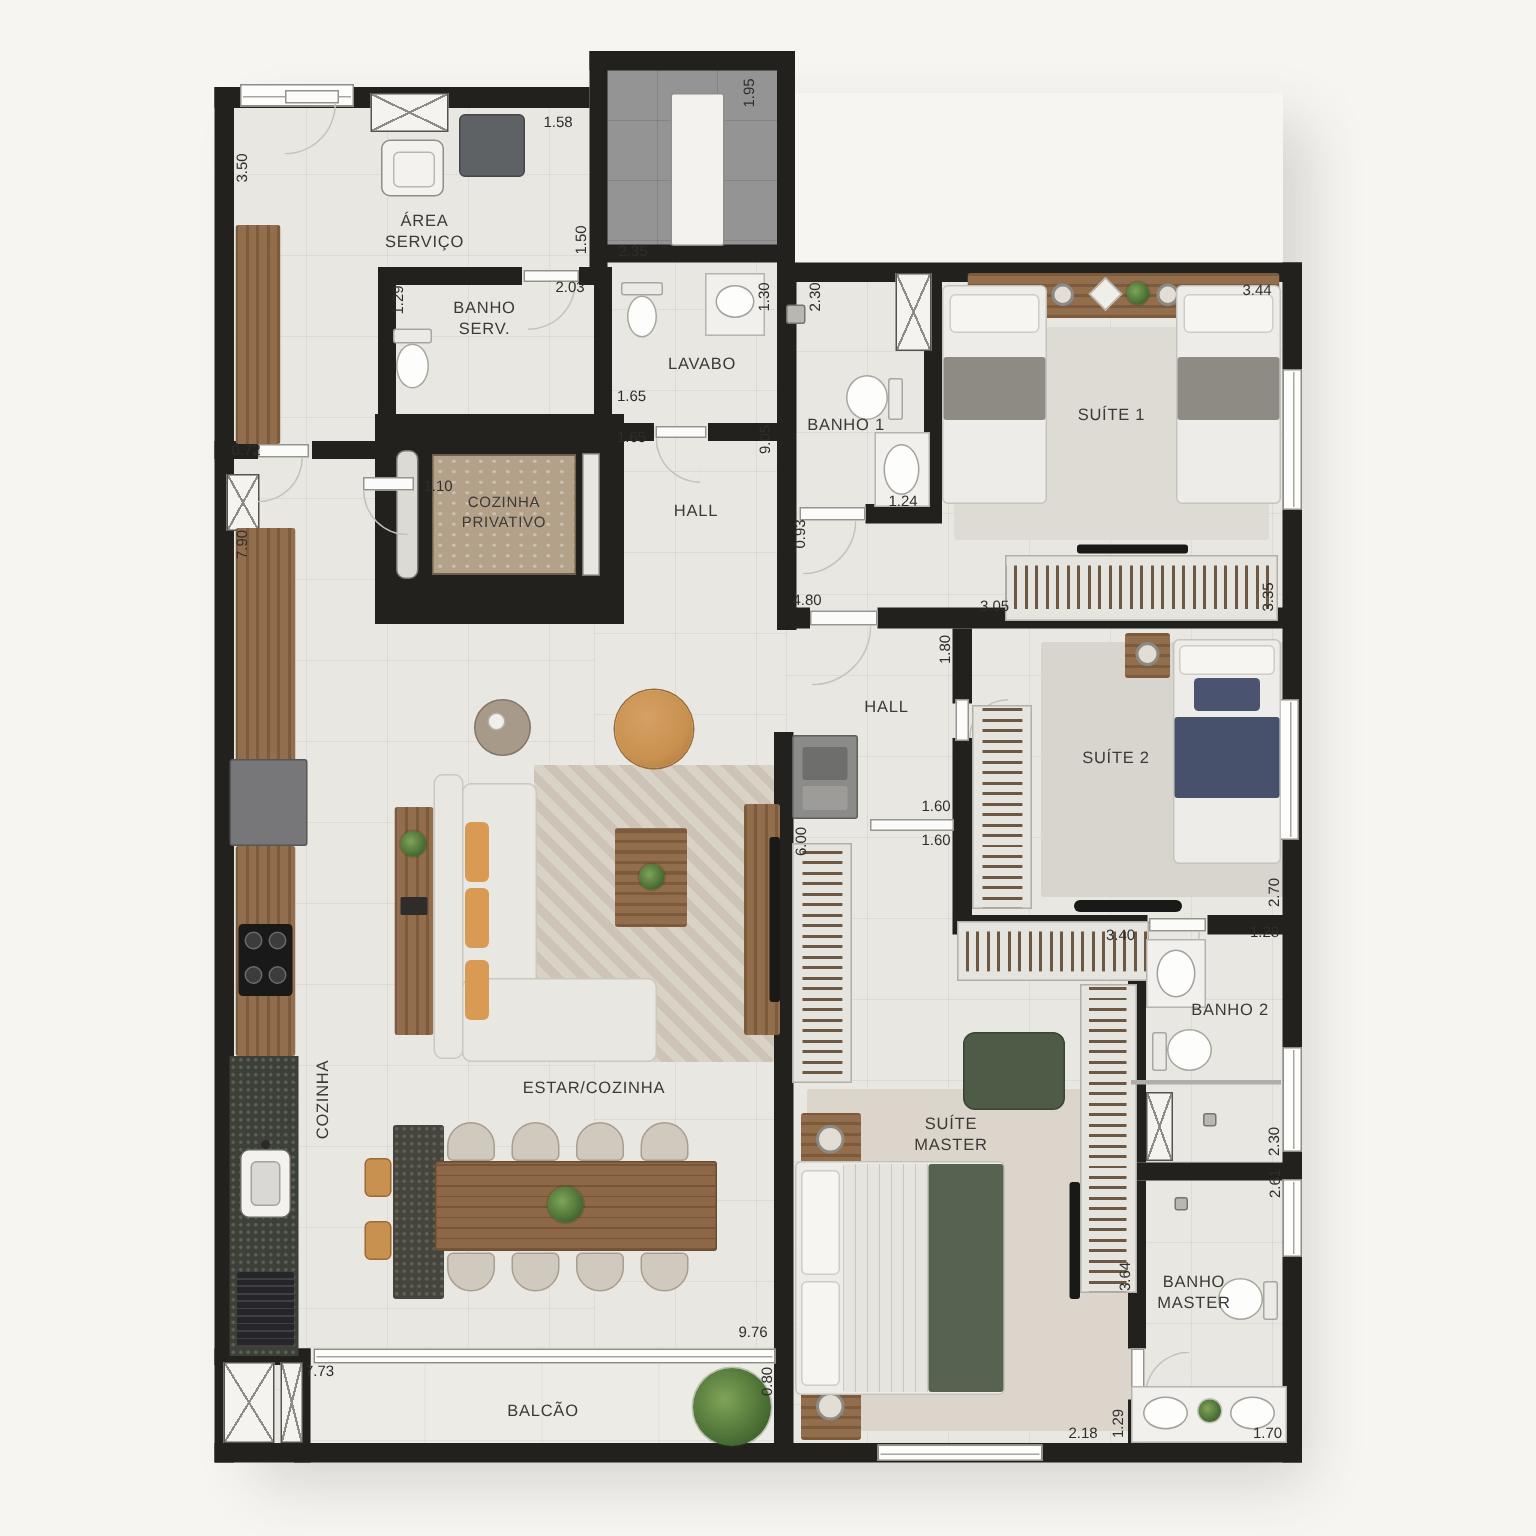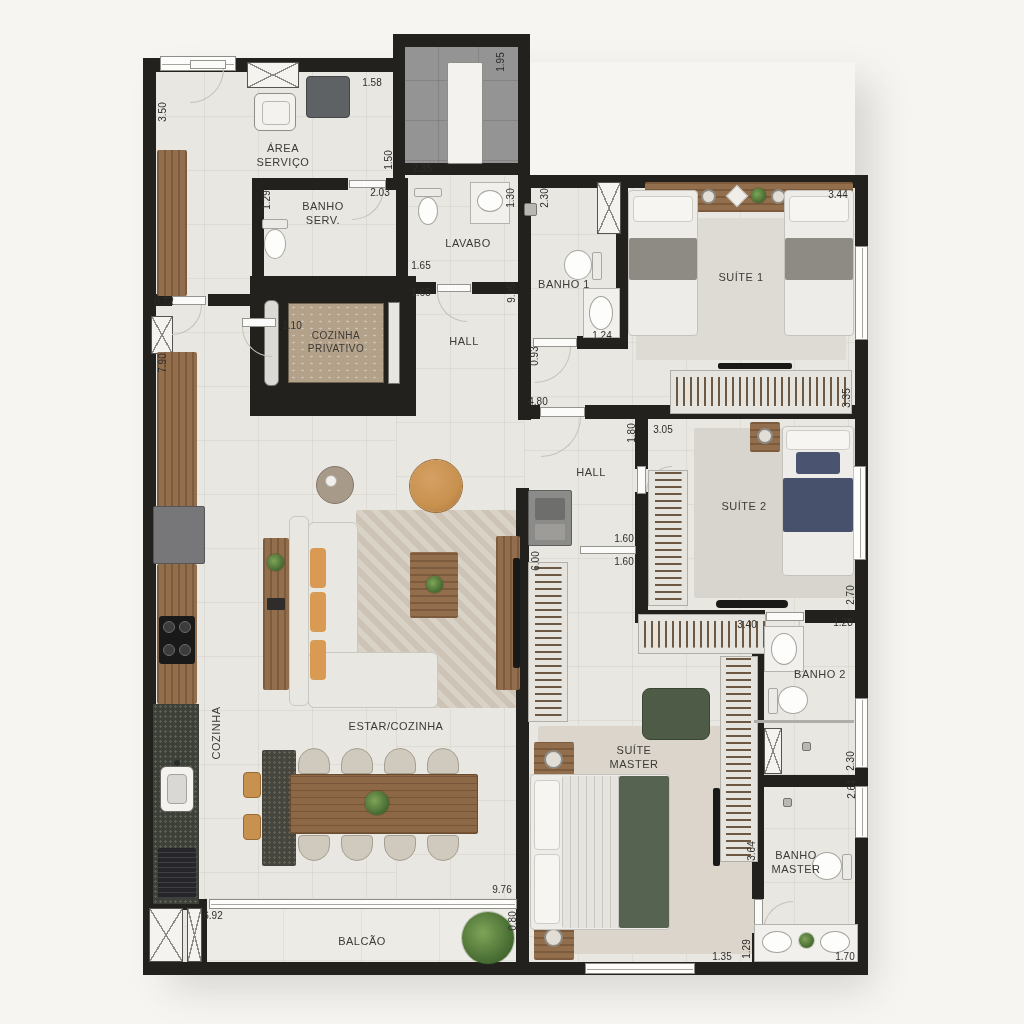--- a/index.html
+++ b/index.html
@@ -325,31 +325,31 @@
       <span class="dim" style="left: 421px; top: 292px;">1.65</span>
       <span class="dim" style="left: 164px; top: 301px;">0.72</span>
       <span class="dim" style="left: 292px; top: 325px;">1.10</span>
       <span class="dim v" style="left: 162px; top: 363px;">7.90</span>
       <span class="dim v" style="left: 511px; top: 293px;">9.05</span>
       <span class="dim" style="left: 602px; top: 335px;">1.24</span>
       <span class="dim v" style="left: 534px; top: 356px;">0.93</span>
       <span class="dim v" style="left: 846px; top: 398px;">3.35</span>
       <span class="dim" style="left: 538px; top: 401px;">4.80</span>
       <span class="dim v" style="left: 631px; top: 433px;">1.80</span>
-      <span class="dim" style="left: 663px; top: 429px;">3.05</span>
+      <span class="dim" style="left: 663px; top: 405px;">3.05</span>
       <span class="dim" style="left: 624px; top: 538px;">1.60</span>
       <span class="dim" style="left: 624px; top: 561px;">1.60</span>
       <span class="dim v" style="left: 535px; top: 561px;">6.00</span>
       <span class="dim v" style="left: 850px; top: 595px;">2.70</span>
       <span class="dim" style="left: 843px; top: 622px;">1.28</span>
       <span class="dim" style="left: 747px; top: 624px;">3.40</span>
       <span class="dim v" style="left: 850px; top: 761px;">2.30</span>
       <span class="dim v" style="left: 851px; top: 789px;">2.61</span>
       <span class="dim v" style="left: 751px; top: 851px;">3.64</span>
       <span class="dim" style="left: 502px; top: 889px;">9.76</span>
       <span class="dim v" style="left: 512px; top: 921px;">0.80</span>
-      <span class="dim" style="left: 213px; top: 915px;">6.92</span>
-      <span class="dim" style="left: 722px; top: 956px;">1.35</span>
+      <span class="dim" style="left: 213px; top: 915px;">7.73</span>
+      <span class="dim" style="left: 722px; top: 956px;">2.18</span>
       <span class="dim v" style="left: 746px; top: 949px;">1.29</span>
       <span class="dim" style="left: 845px; top: 956px;">1.70</span>
     </div>
 
 </div>
 
 </body></html>

